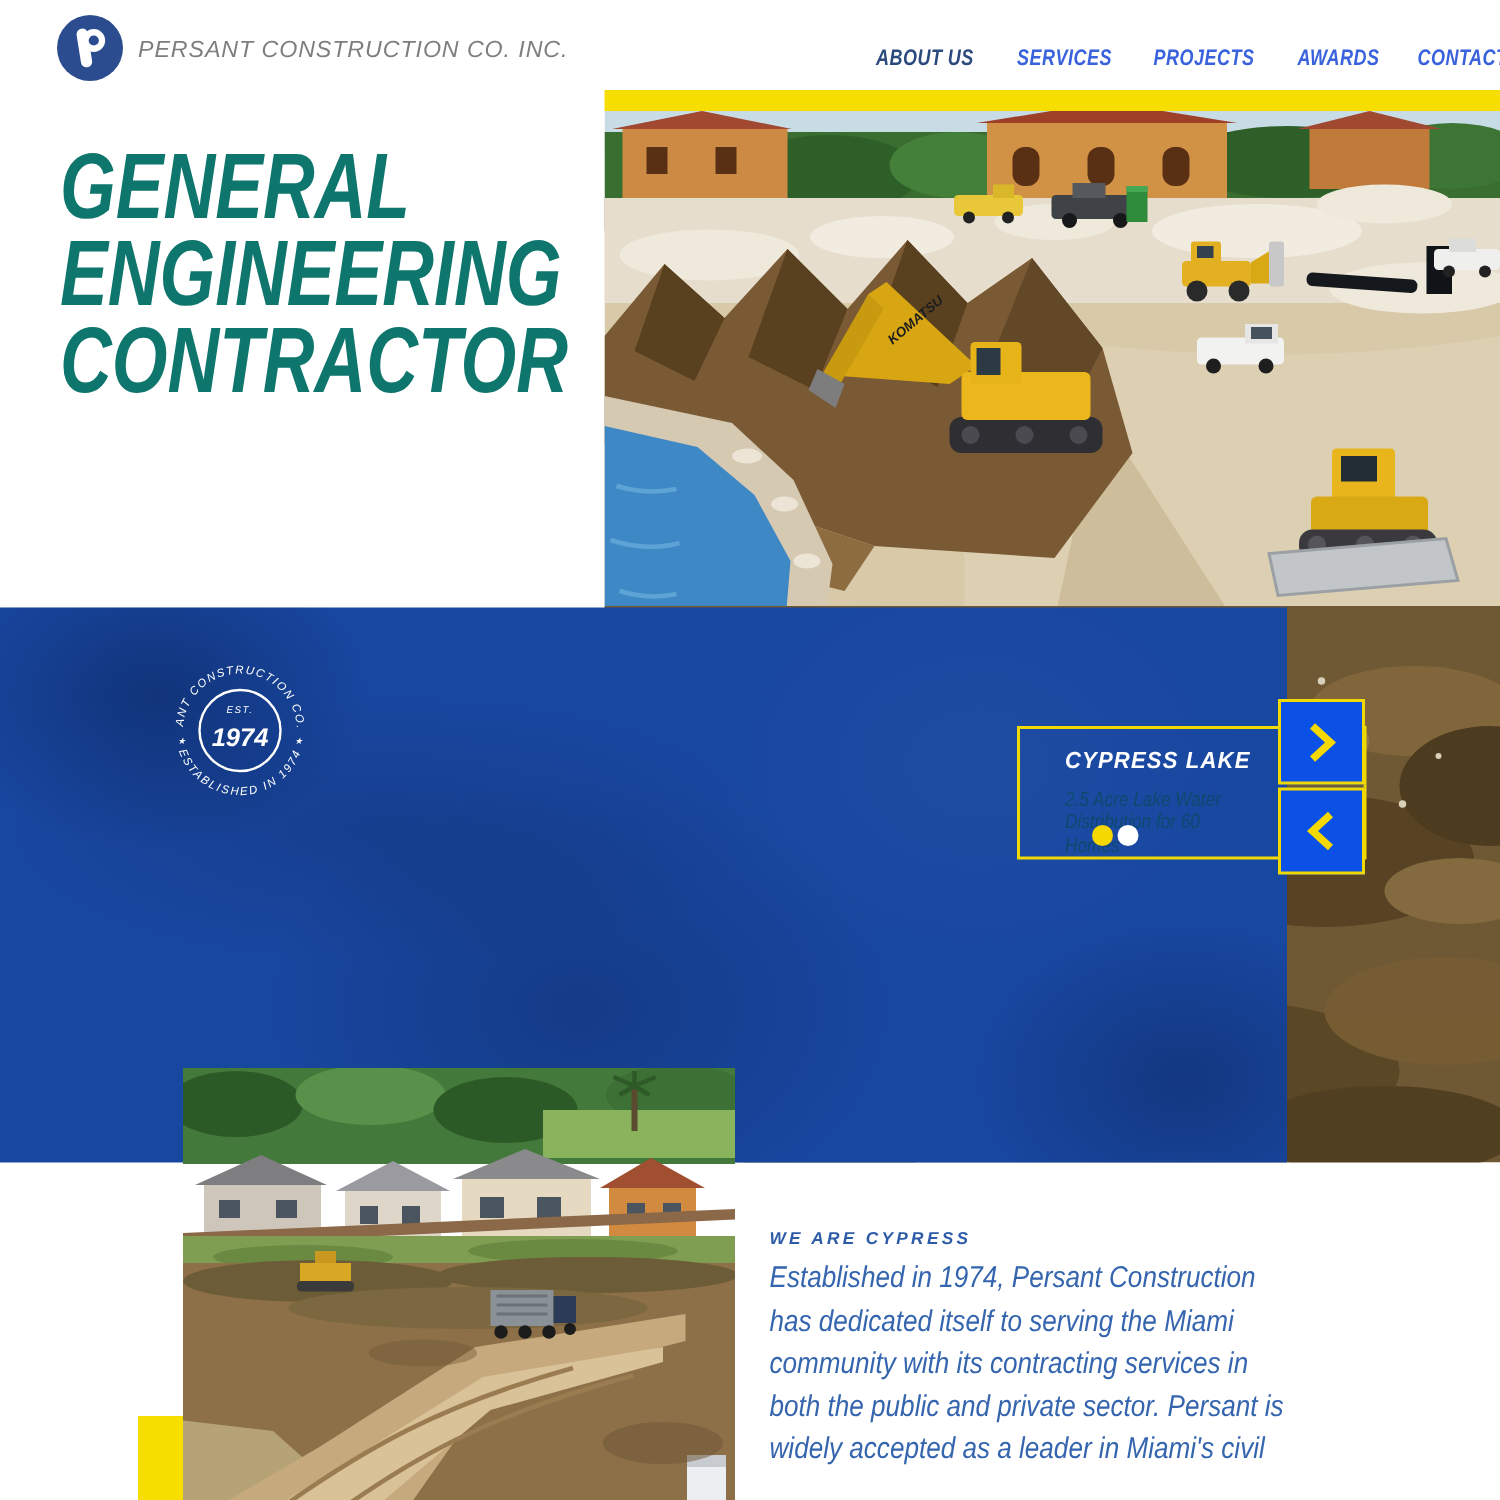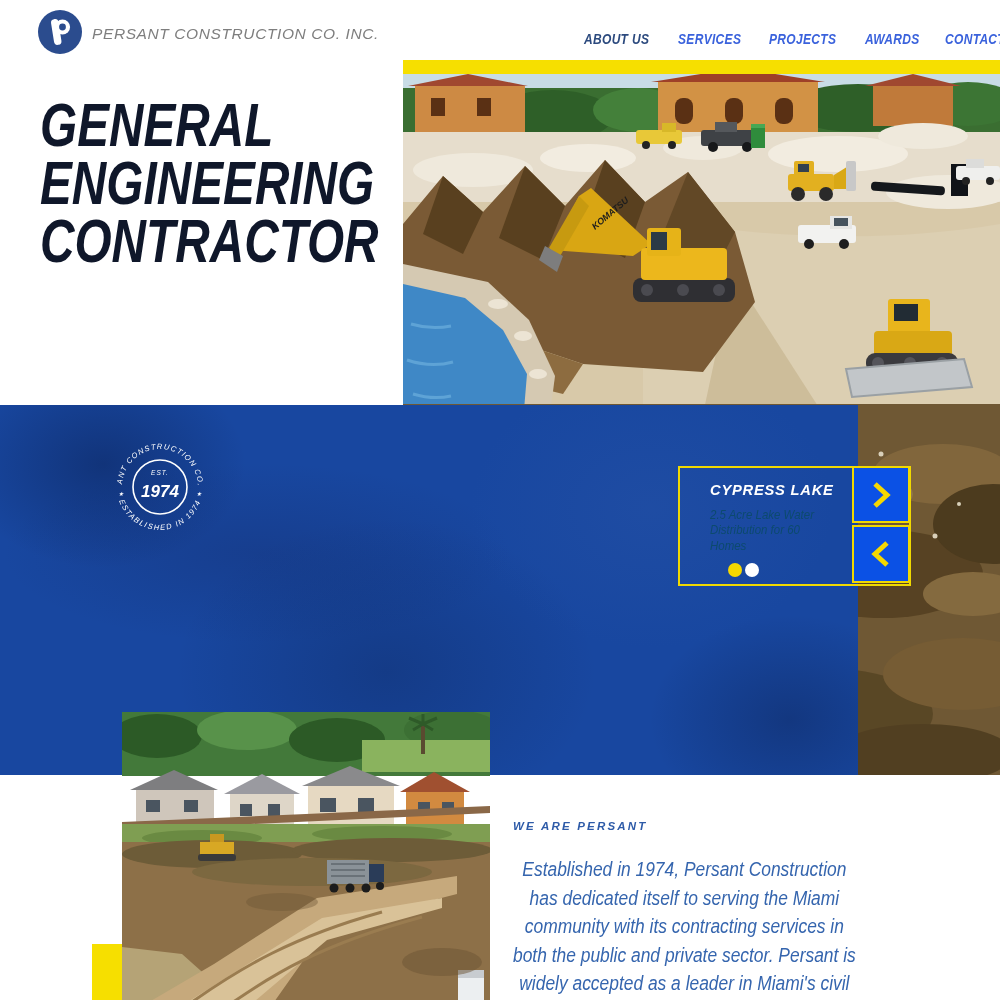--- a/index.html
+++ b/index.html
@@ -8,21 +8,21 @@
 
   
   .logo-mark{position:absolute;left:38px;top:10px;width:44px;height:44px;z-index:5;cursor:pointer;}
   .logo-text{position:absolute;left:92px;top:25px;font-size:15.5px;letter-spacing:.6px;color:#7E7E7E;z-index:5;}
   .nav{position:absolute;left:584px;top:30px;display:flex;gap:12px;z-index:5;}
   .nav a{display:inline-block;font-size:15px;font-weight:bold;letter-spacing:.4px;color:#3A62DC;
          text-decoration:none;transform:scaleX(.8);transform-origin:0 50%;white-space:nowrap;cursor:pointer;}
   .nav a.active{color:#2C4A7E;}
 
   
-  .hero-title{position:absolute;left:40px;top:96px;z-index:2;color:#0f172a;}
+  .hero-title{position:absolute;left:40px;top:96px;z-index:2;color:#0f766e;}
   .hero-title div{font-size:62px;line-height:58px;font-weight:bold;letter-spacing:0;
                   transform:scaleX(.77);transform-origin:0 0;white-space:nowrap;}
   .hero-photo{position:absolute;left:403px;top:60px;width:597px;height:715px;z-index:1;}
   .hero-photo .yellow-bar{height:14px;background:#F6DF00;}
 
   
   .blue-section{position:absolute;left:0;top:405px;width:858px;height:370px;z-index:2;
     background-color:#1847A0;
     background-image:
       radial-gradient(220px 160px at 12% 16%, rgba(6,20,60,.38), transparent 65%),
@@ -31,41 +31,41 @@
       radial-gradient(200px 150px at 92% 85%, rgba(8,22,60,.32), transparent 70%),
       radial-gradient(340px 120px at 30% 40%, rgba(20,45,110,.35), transparent 75%);}
   .seal{position:absolute;left:110px;top:32px;width:100px;height:100px;}
   .intro-heading{position:absolute;left:225px;top:44px;color:#fff;}
   .intro-heading div{font-size:22.5px;line-height:28px;font-weight:400;transform:scaleX(.85);
                      transform-origin:0 0;white-space:nowrap;}
   .intro-body{position:absolute;left:225px;top:112px;color:#C5D0E6;}
   .intro-body div{font-size:14px;line-height:22.6px;transform:scaleX(.8);transform-origin:0 0;white-space:nowrap;}
 
   
-  .project-card{position:absolute;left:678px;top:466px;width:233px;height:120px;box-sizing:border-box;
+  .project-card{position:absolute;left:678px;top:484px;width:233px;height:89px;box-sizing:border-box;
                 border:2px solid #F0D900;z-index:3;}
   .project-title{position:absolute;left:30px;top:13px;color:#fff;font-size:15.5px;font-weight:bold;
                  letter-spacing:.8px;transform:scaleX(.95);transform-origin:0 0;white-space:nowrap;}
   .project-desc{position:absolute;left:30px;top:39px;color:#0c4a6e;}
   .project-desc div{font-size:13.5px;line-height:15.3px;transform:scaleX(.85);transform-origin:0 0;white-space:nowrap;}
   .dots{position:absolute;left:48px;bottom:7px;display:flex;gap:3px;}
   .dot{width:14px;height:14px;border-radius:50%;cursor:pointer;}
   .dot.active{background:#F5D800;}
   .dot.inactive{background:#fff;}
   .car-btn{position:absolute;left:852px;width:58px;box-sizing:border-box;background:#0B51E5;
            border:2px solid #F0D900;z-index:4;display:flex;align-items:center;justify-content:center;cursor:pointer;}
   .car-btn.next{top:466px;height:57px;}
   .car-btn.prev{top:525px;height:58px;}
 
   
   .lower-photo{position:absolute;left:122px;top:712px;width:368px;height:288px;z-index:3;}
   .yellow-square{position:absolute;left:92px;top:944px;width:96px;height:56px;background:#F6DF00;z-index:2;}
   .about{position:absolute;left:513px;top:820px;z-index:2;}
   .about-kicker{font-size:11.5px;font-weight:bold;letter-spacing:2.2px;color:#2E5BA8;}
-  .about-body{margin-top:23px;color:#3565AE;text-align:center;}
+  .about-body{margin-top:6px;color:#3565AE;}
   .about-body div{font-size:20px;line-height:28.6px;transform:scaleX(.87);transform-origin:0 0;white-space:nowrap;}
 </style>
 </head>
 <body>
 
 <div class="page">
 
   <svg class="logo-mark" viewBox="0 0 44 44">
     <circle cx="22" cy="22" r="22" fill="#2B4C8E"></circle>
     <rect x="14.5" y="9" width="7.5" height="26" rx="3.6" fill="#ffffff" transform="rotate(-9 18 22)"></rect>
@@ -334,21 +334,21 @@
       <g>
         <rect x="336" y="264" width="26" height="34" fill="#eceff1"></rect>
         <rect x="336" y="258" width="26" height="8" fill="#c8ccd0"></rect>
       </g>
       <ellipse cx="320" cy="250" rx="40" ry="14" fill="#6b5434" opacity=".5"></ellipse>
       <ellipse cx="160" cy="190" rx="36" ry="9" fill="#6b5434" opacity=".4"></ellipse>
     </svg>
   </div>
 
   <div class="about">
-    <div class="about-kicker">WE ARE PERSANT</div>
+    <div class="about-kicker">WE ARE CYPRESS</div>
     <div class="about-body">
       <div>Established in 1974, Persant Construction</div>
       <div>has dedicated itself to serving the Miami</div>
       <div>community with its contracting services in</div>
       <div>both the public and private sector. Persant is</div>
       <div>widely accepted as a leader in Miami's civil</div>
     </div>
   </div>
 
 </div>

